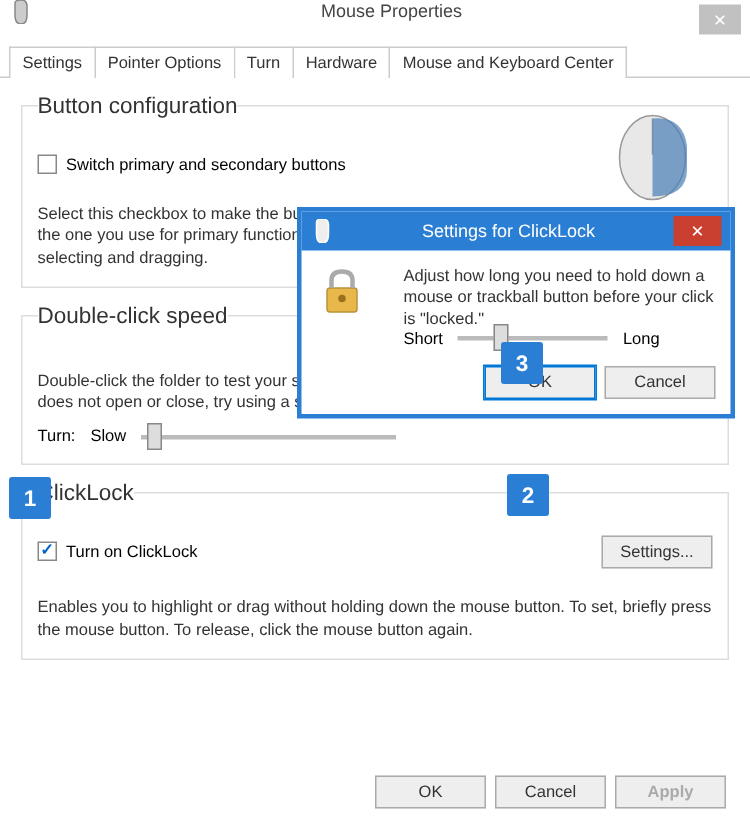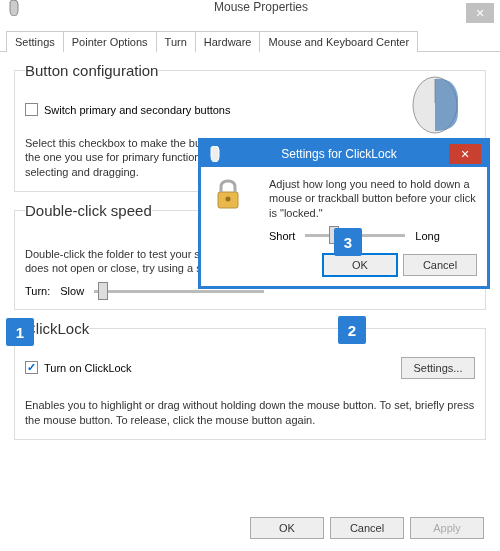--- a/index.html
+++ b/index.html
@@ -24,36 +24,36 @@
 .checkbox { width: 13px; height: 13px; border: 1px solid #888; background: #fff; display: flex; align-items: center; justify-content: center; cursor: pointer; }
 .checkbox.checked::after { content: "✓"; color: #0066cc; font-size: 11px; font-weight: bold; line-height: 1; }
 
 .desc { color: #333; margin-top: 20px; line-height: 1.3; }
 
 .speed-row { display: flex; align-items: center; gap: 10px; margin-top: 10px; }
 .slider-track { width: 170px; height: 3px; background: #bbb; position: relative; }
 .slider-thumb { position: absolute; width: 10px; height: 18px; background: #ddd; border: 1px solid #888; top: -8px; cursor: pointer; }
 
 .btn { min-width: 74px; height: 22px; border: 1px solid #aaa; background: #eee; color: #333; padding: 2px 10px; cursor: pointer; display: inline-flex; align-items: center; justify-content: center; }
-.btn.disabled { color: #aaa; cursor: default; }
+.btn.disabled { color: #aaa; cursor: default; font-weight: bold; }
 
 .bottom-buttons { position: absolute; bottom: 12px; right: 16px; display: flex; gap: 6px; }
 
 .mouse-pic { position: absolute; right: 30px; top: 75px; width: 70px; height: 60px; }
 
 
 .modal { position: absolute; left: 198px; top: 138px; width: 292px; border: 3px solid #2a7fd5; background: #fff; z-index: 10; }
 .modal-title { background: #2a7fd5; color: #fff; height: 26px; display: flex; align-items: center; padding: 0 6px; }
 .modal-title .micon { width: 16px; height: 16px; margin-right: 6px; }
 .modal-title .mtext { flex: 1; font-size: 12px; text-align: center; }
 .modal-title .mclose { width: 32px; height: 20px; background: #c94030; color: #fff; display: flex; align-items: center; justify-content: center; cursor: pointer; }
 .modal-body { padding: 10px 10px 12px; display: flex; gap: 24px; }
 .lock-icon { width: 34px; height: 34px; flex-shrink: 0; }
 .modal-text { color: #333; line-height: 1.3; }
-.modal-slider { display: flex; align-items: center; gap: 10px; margin-top: 10px; }
+.modal-slider { display: flex; align-items: center; gap: 10px; }
 .modal-slider .slider-track { width: 100px; }
 .modal-buttons { display: flex; gap: 6px; justify-content: flex-end; padding: 0 10px 10px; }
 .modal-buttons .btn.ok { border-color: #0078d7; box-shadow: 0 0 0 1px #0078d7; }
 
 
 .callout { position: absolute; width: 28px; height: 28px; background: #2a7fd5; color: #fff; display: flex; align-items: center; justify-content: center; font-size: 15px; font-weight: bold; border-radius: 2px; z-index: 20; }
 </style>
 </head>
 <body>
 

